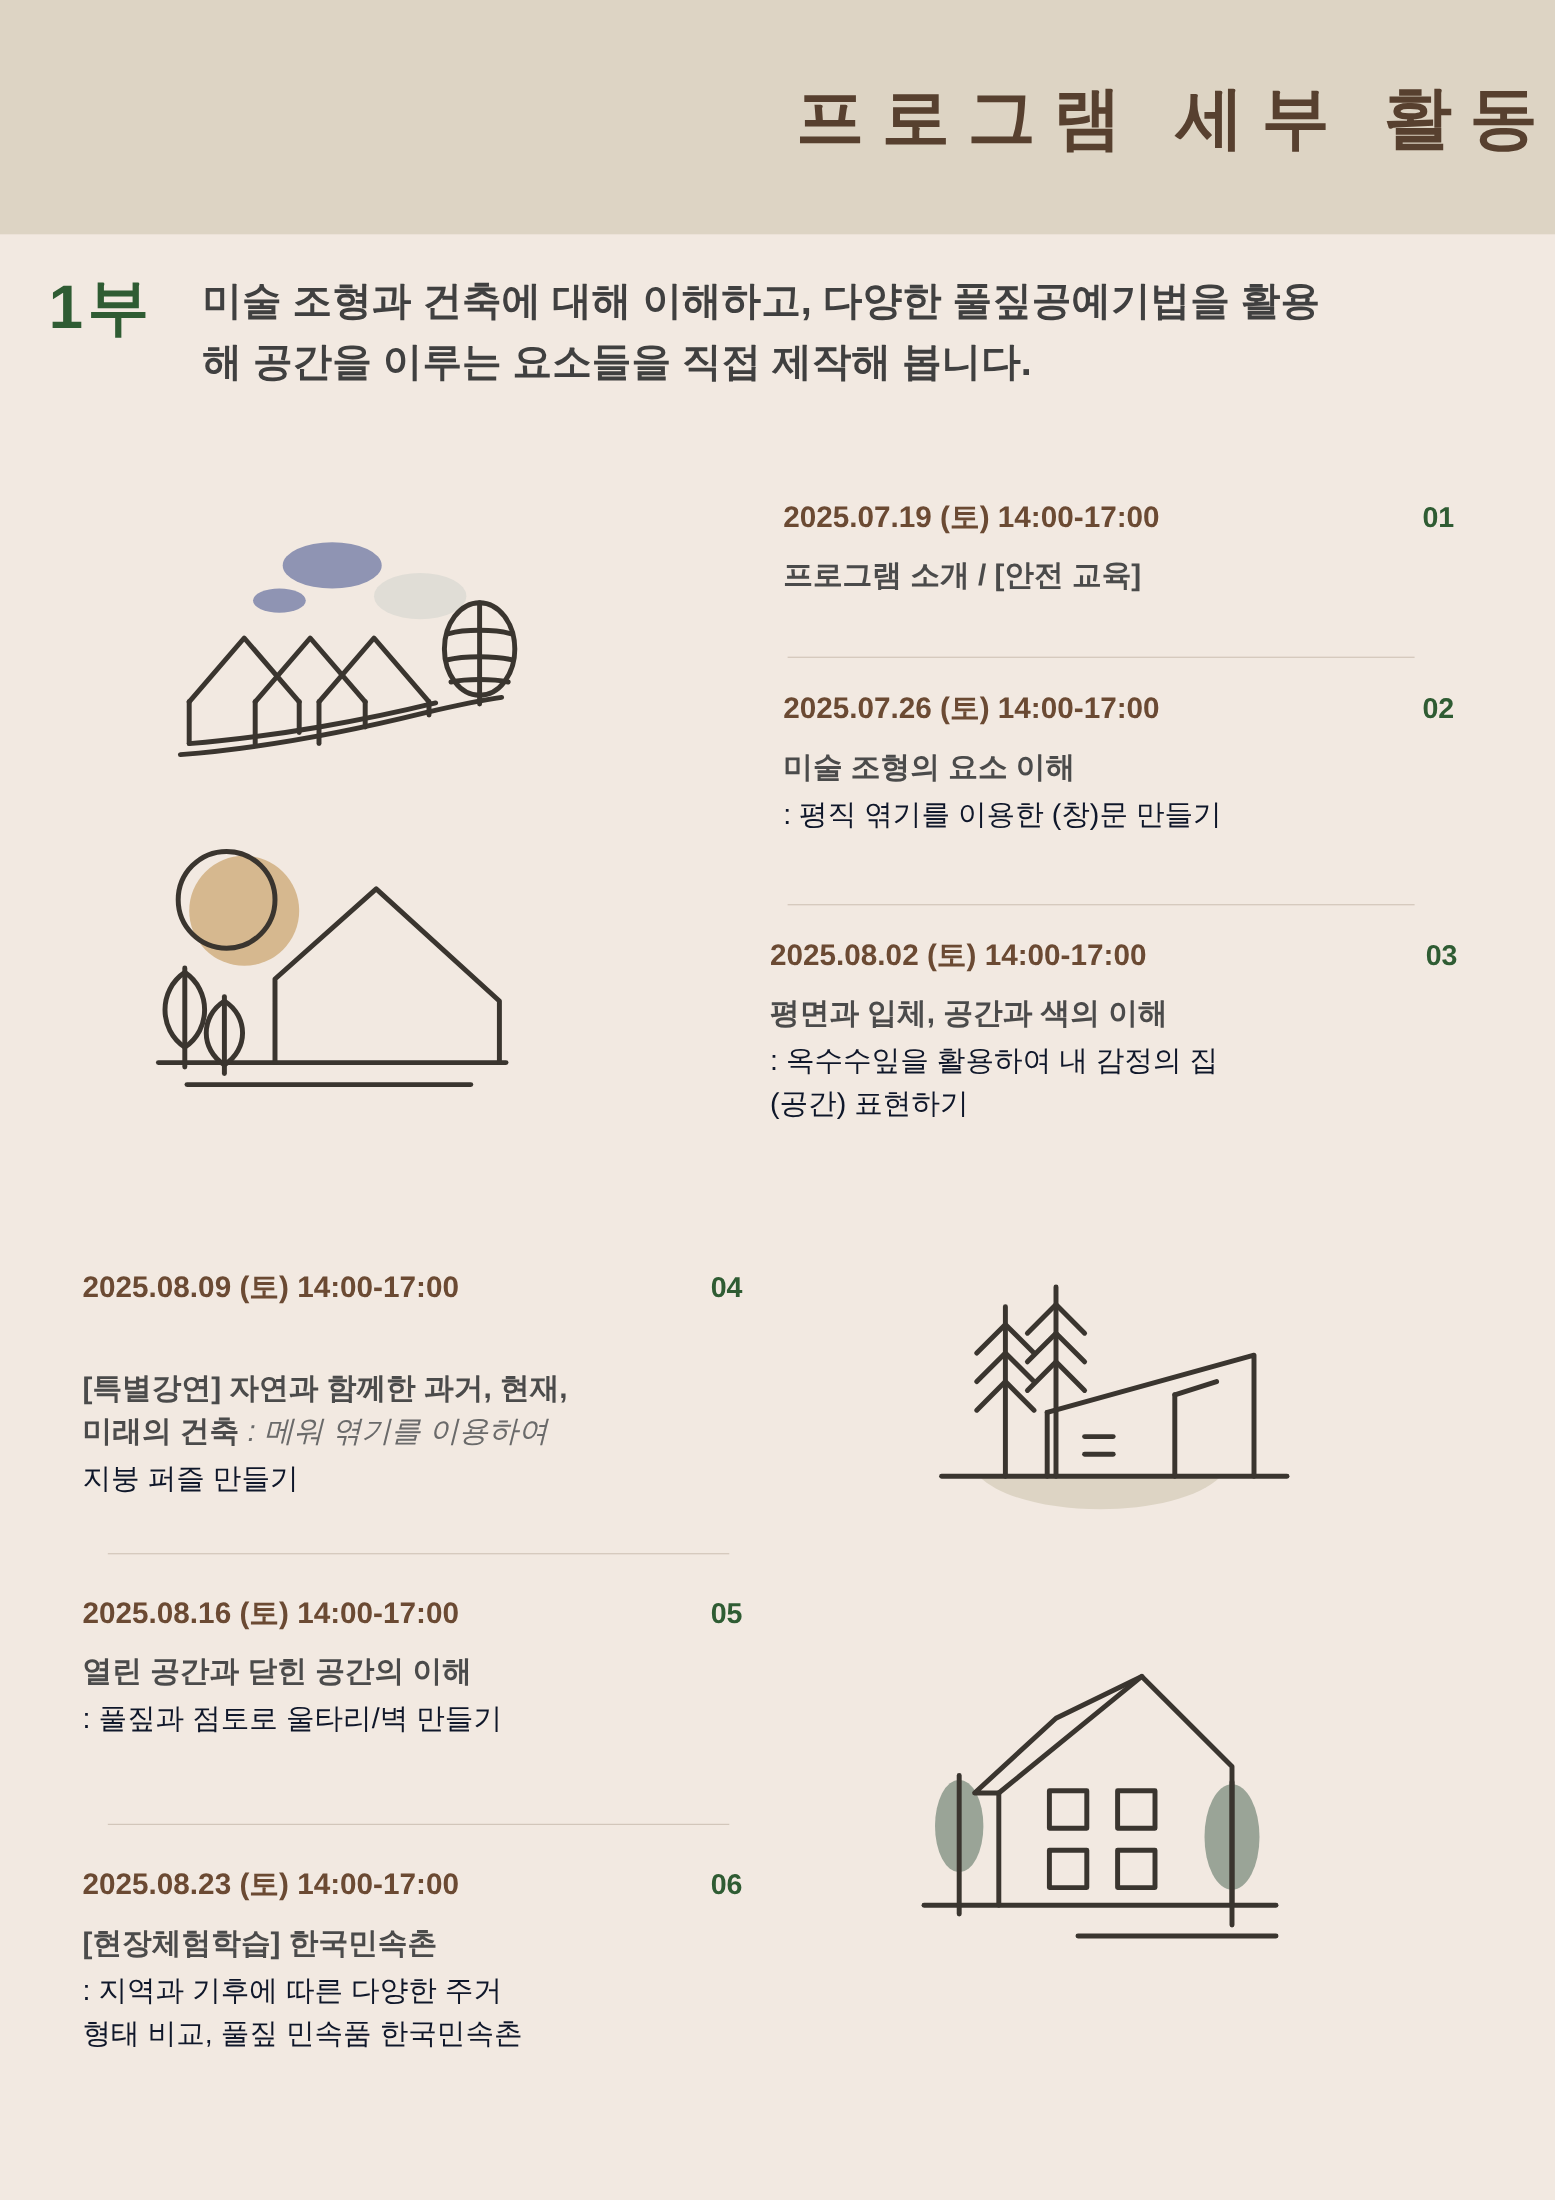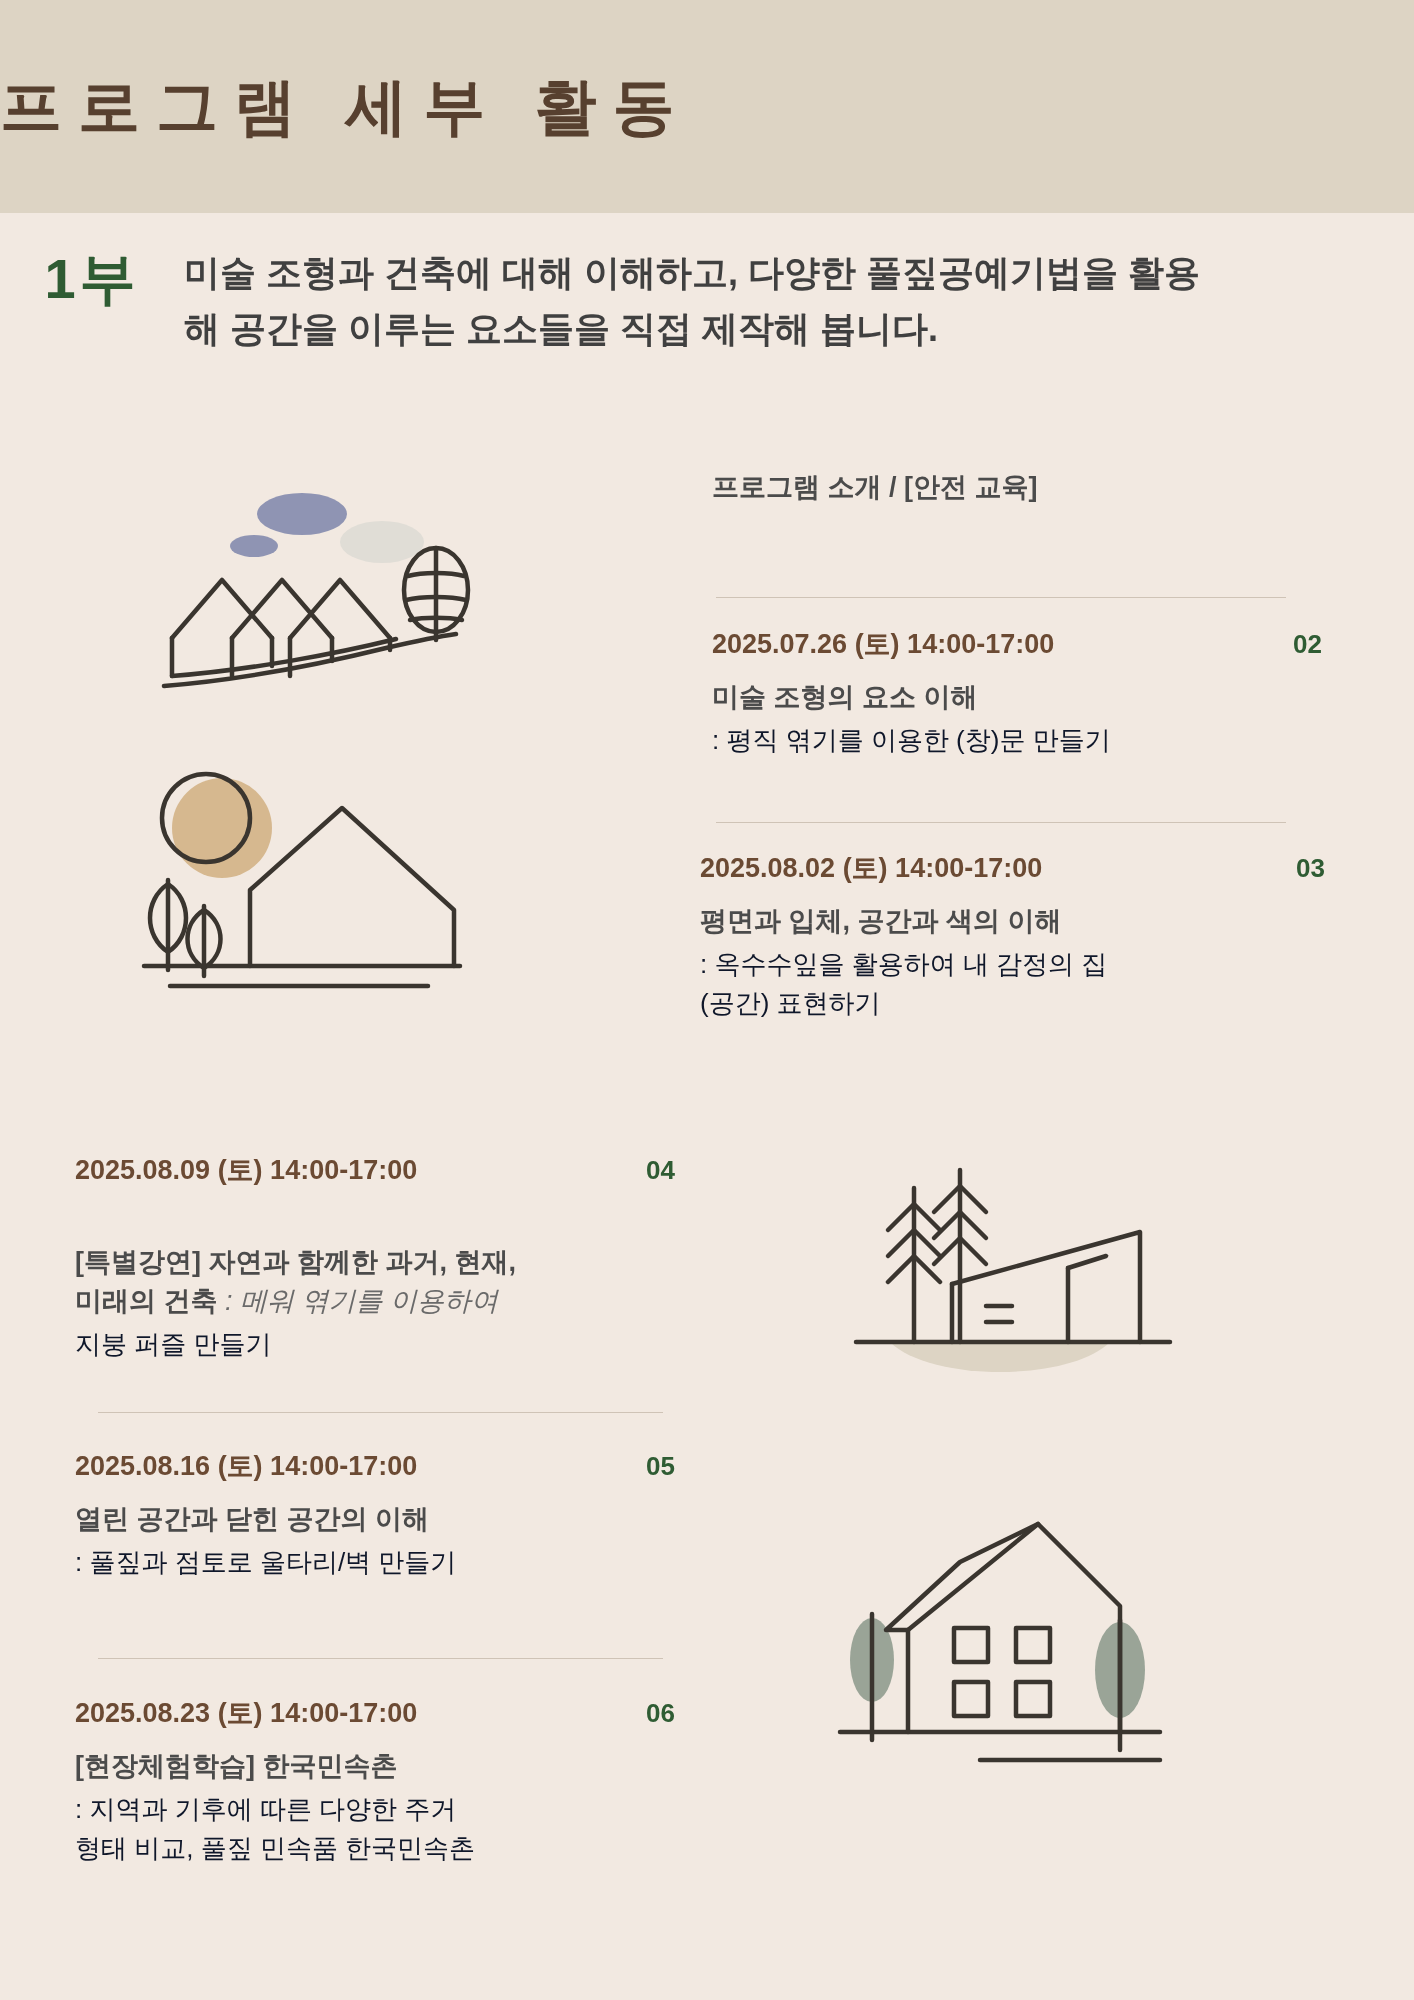--- a/index.html
+++ b/index.html
@@ -18,21 +18,21 @@
 
   
   .header-band {
     position: absolute;
     left: 0; top: 0;
     width: 1414px;
     height: 213px;
     background: #ddd4c4;
     display: flex;
     align-items: center;
-    justify-content: flex-start;
+    justify-content: flex-end;
   }
   .header-title {
     font-size: 62px;
     font-weight: bold;
     color: #57402f;
     letter-spacing: 16px;
     white-space: nowrap;
   }
 
   
@@ -227,20 +227,24 @@
       <path d="M290 110 L290 240"></path>
       <rect x="124" y="118" width="34" height="34"></rect>
       <rect x="186" y="118" width="34" height="34"></rect>
       <rect x="124" y="172" width="34" height="34"></rect>
       <rect x="186" y="172" width="34" height="34"></rect>
     </g>
   </svg>
 </div>
 
 <div class="session" id="s1">
+  <div class="session-head">
+    <span class="session-date">2025.07.19 (토) 14:00-17:00</span>
+    <span class="session-num">01</span>
+  </div>
   <div class="session-title">프로그램 소개 / [안전 교육]</div>
 </div>
 <div class="divider" id="d1"></div>
 
 <div class="session" id="s2">
   <div class="session-head">
     <span class="session-date">2025.07.26 (토) 14:00-17:00</span>
     <span class="session-num">02</span>
   </div>
   <div class="session-title">미술 조형의 요소 이해</div>

